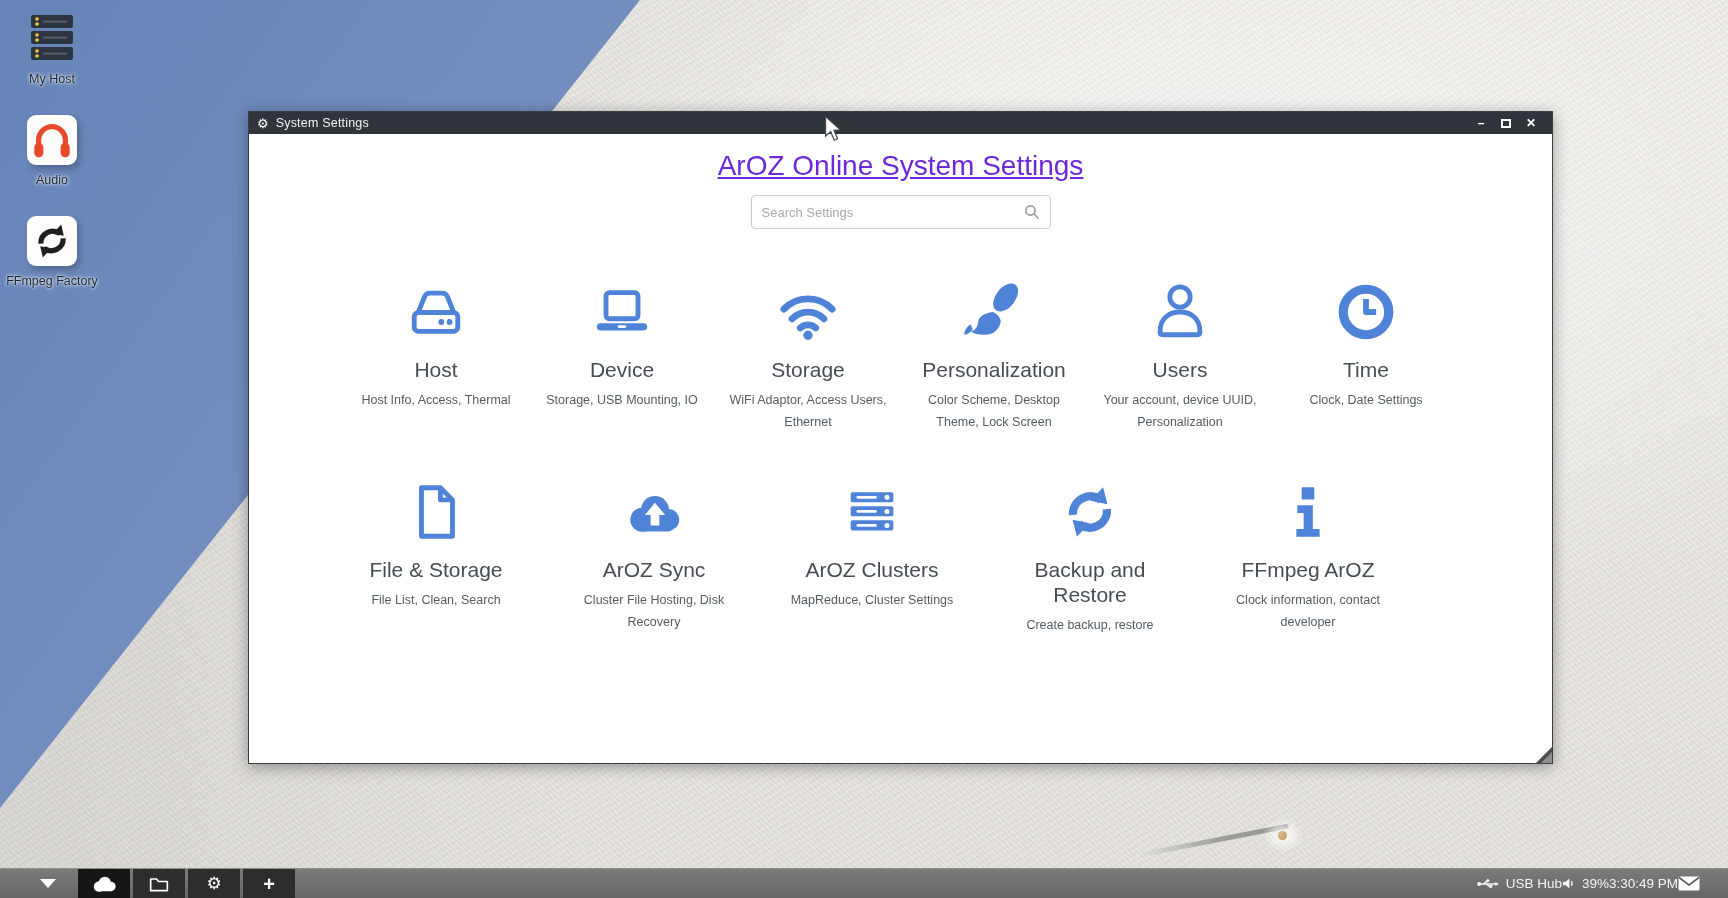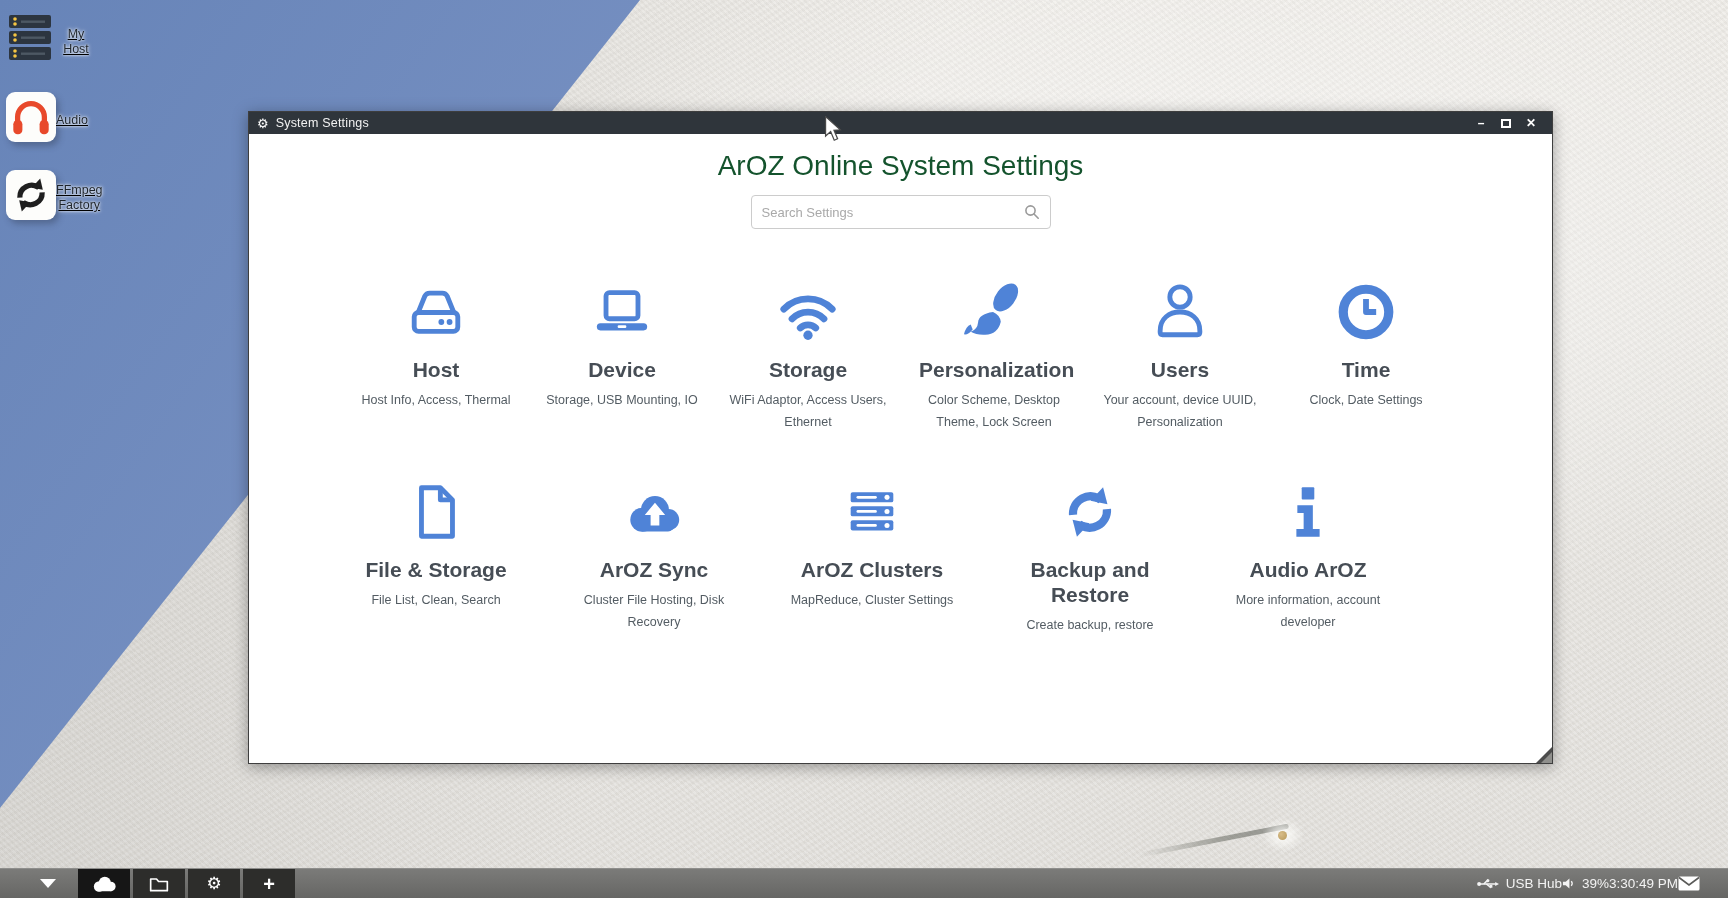--- a/index.html
+++ b/index.html
@@ -26,21 +26,21 @@
     transform:rotate(-11deg); border-radius:3px;
     background:linear-gradient(90deg, rgba(110,112,104,0), rgba(104,106,98,.55) 55%, rgba(96,98,92,.6));
   }
   .nail-glow { position:absolute; left:1262px; top:818px; width:42px; height:34px;
     background:radial-gradient(closest-side, rgba(255,255,252,.95), rgba(255,255,252,0)); border-radius:50%; }
   .nail { position:absolute; left:1278px; top:831px; width:9px; height:9px; border-radius:50%;
     background:radial-gradient(circle at 35% 35%, #d8bd89, #b69758); }
 
   
   .desk-icons { position:absolute; top:12px; left:6px; width:92px; }
-  .dicon { width:92px; display:flex; flex-direction:row; align-items:center; margin-bottom:26px; cursor:default;text-decoration:underline; }
+  .dicon { width:92px; display:flex; flex-direction:column; align-items:center; margin-bottom:26px; cursor:default; }
   .dicon .art { height:52px; display:flex; align-items:flex-end; justify-content:center; }
   .dicon .lbl {
     margin-top:8px; font-size:12.5px; color:#1d242c; text-align:center; line-height:15px;
     text-shadow:0 0 4px rgba(255,255,255,.95), 0 0 2px rgba(255,255,255,.9);
   }
   .appbox { width:50px; height:50px; background:#fdfdfb; border-radius:9px;
     box-shadow:3px 4px 6px rgba(40,50,70,.35); display:flex; align-items:center; justify-content:center; }
 
   
   .window {
@@ -54,37 +54,37 @@
   }
   .titlebar .gear { font-size:13px; line-height:1; margin-right:7px; color:#fafafa; }
   .titlebar .wtitle { font-size:12.5px; letter-spacing:.2px; }
   .win-controls { margin-left:auto; display:flex; align-items:center; gap:13px; padding-right:6px; }
   .wc { color:#fff; font-size:12px; width:14px; text-align:center; cursor:pointer; line-height:1; }
   .wc-min { font-weight:bold; letter-spacing:0; }
   .wc-max { width:10px; height:9px; border:2px solid #fff; }
   .wc-close { font-weight:bold; }
 
   .win-content { position:relative; height:630px; overflow:hidden; }
-  .heading { margin-top:16px; text-align:center; font-size:28px; color:#14532d; font-weight:400; }
+  .heading { margin-top:16px; text-align:center; font-size:28px; color:#6d28d9; font-weight:400;text-decoration:underline; }
   .search-wrap { display:flex; justify-content:center; margin-top:13px; }
   .search-box {
     width:300px; height:34px; border:1px solid #ccc; border-radius:4px;
     display:flex; align-items:center; padding:16px 10px; background:#fff;
   }
   .search-box input {
     flex:1; border:none; outline:none; font-size:13px; color:#333;
     font-family:"Liberation Sans", sans-serif; background:transparent;
   }
   .search-box input::placeholder { color:#a9a9a9; }
 
   .tile-row { display:flex; justify-content:flex-start; margin-left:94px; margin-top:50px; }
   .tile-row.second { margin-top:46px;gap:32px; }
   .tile { width:186px; display:flex; flex-direction:column; align-items:center; cursor:pointer; }
   .tile .ticon { height:66px; display:flex; align-items:center; justify-content:center; }
-  .tile .ttitle { margin-top:12px; font-size:21px; color:#464d55; text-align:center; line-height:25px; max-width:150px;font-weight:bold; }
+  .tile .ttitle { margin-top:12px; font-size:21px; color:#464d55; text-align:center; line-height:25px; max-width:150px; }
   .tile .tsub { margin-top:7px; font-size:12.5px; color:#535c63; text-align:center; line-height:22px; padding:0 8px; }
 
   .resize-grip {
     position:absolute; right:0px; bottom:0px; width:0; height:0;
     border-left:16px solid transparent; border-bottom:16px solid #4c4c4c;
   }
   .resize-grip::after {
     content:""; position:absolute; left:-11px; top:5px; width:0; height:0;
     border-left:11px solid transparent; border-bottom:11px solid #8f8f8c;
   }
@@ -333,22 +333,22 @@
 
       <div class="tile">
         <div class="ticon">
           <svg width="62" height="62" viewBox="0 0 64 64">
             <g fill="#4f83d7">
               <rect x="25.5" y="6.5" width="13" height="12.5" rx="1"></rect>
               <path d="M21 25 h16 v24.5 h7 v8 H20 v-8 h7.5 V33 h-6.5 z"></path>
             </g>
           </svg>
         </div>
-        <div class="ttitle">Audio ArOZ</div>
-        <div class="tsub">More information, account developer</div>
+        <div class="ttitle">FFmpeg ArOZ</div>
+        <div class="tsub">Clock information, contact developer</div>
       </div>
     </div>
   </div>
 
   <div class="resize-grip"></div>
 </div>
 
 <div class="cursor">
   <svg width="22" height="26" viewBox="0 0 13 21">
     <path d="M0.5 0.5 L0.5 16.2 L4.6 12.6 L7.5 19.6 L10.2 18.4 L7.3 11.6 L12.4 11.2 Z" fill="#ffffff" stroke="#4a4a4a" stroke-width="1"></path>

